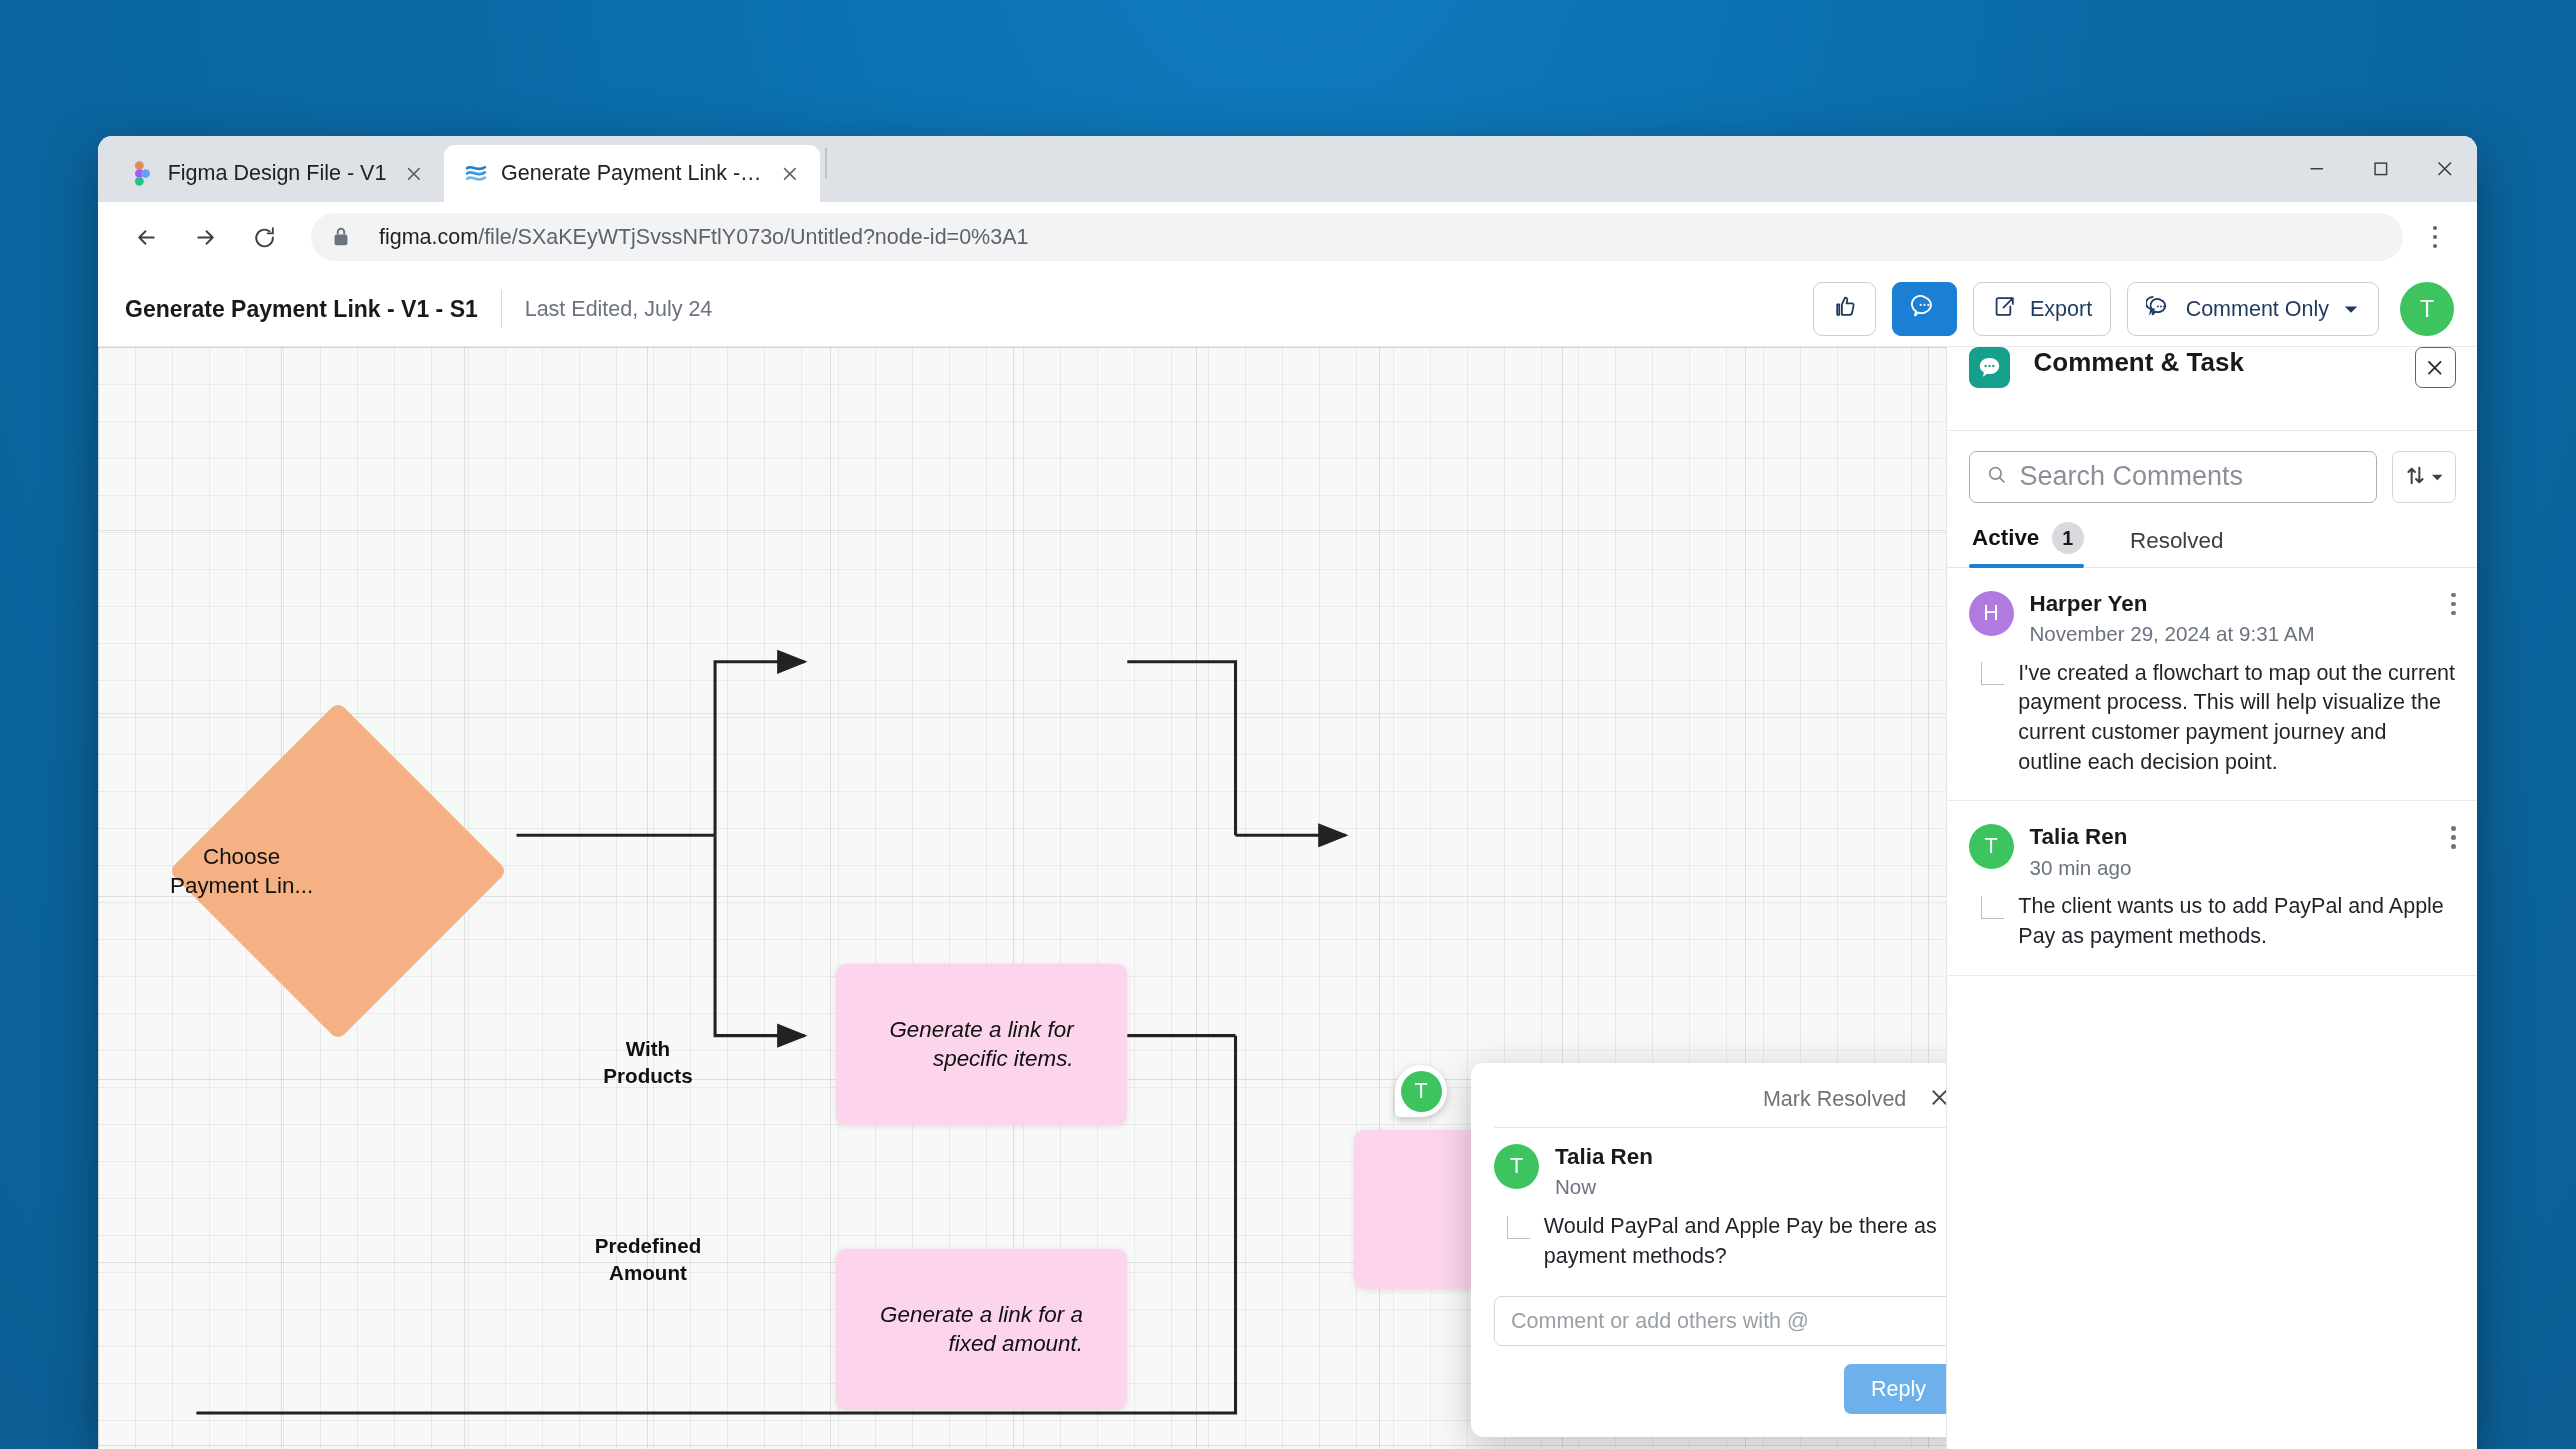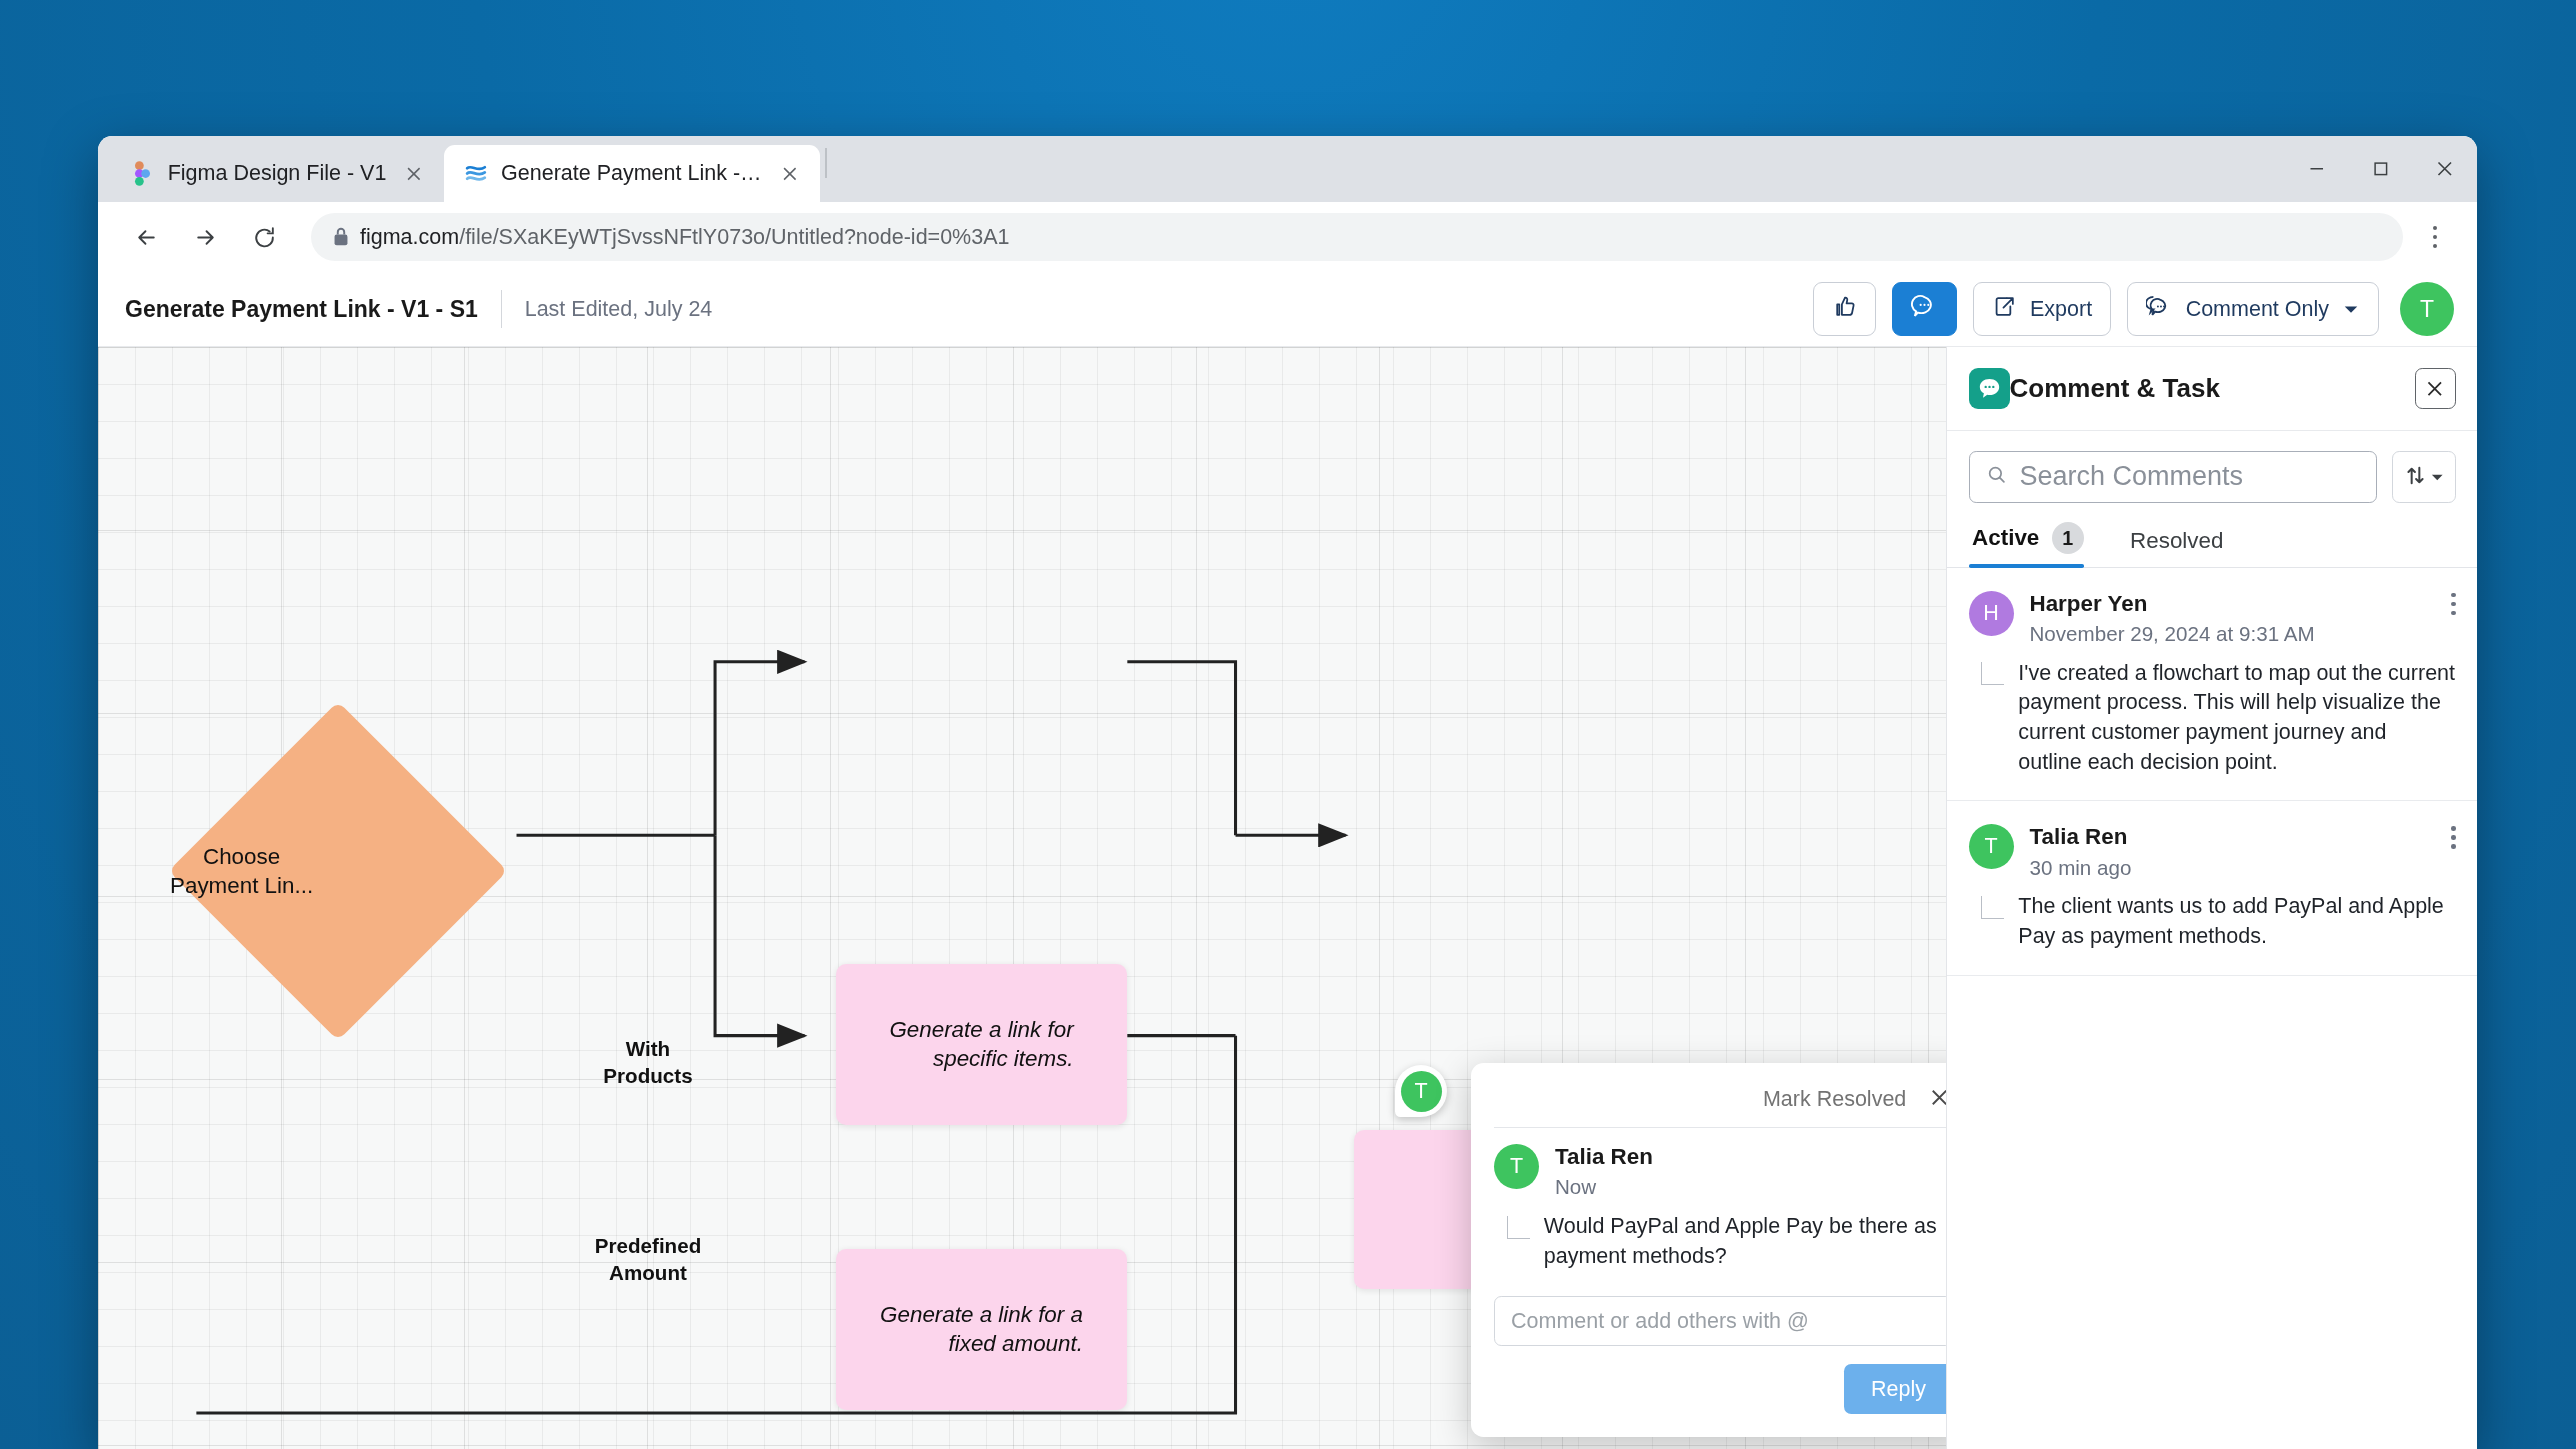--- a/index.html
+++ b/index.html
@@ -79,21 +79,21 @@
   }
   .navbtn {
     width: 50px; height: 50px; border-radius: 50%;
     display: flex; align-items: center; justify-content: center;
     color: #3c4043; flex: 0 0 50px;
   }
   .omnibox {
     flex: 1 1 auto; height: 48px;
     background: #f1f3f4; border-radius: 24px;
     display: flex; align-items: center;
-    padding: 0 21.5px; gap: 10px; margin-left: 12.5px;
+    padding: 0 21.5px; gap: 29px; margin-left: 12.5px;
   }
   .lock { width: 18px; height: 21.5px; flex: 0 0 18px; position: relative; }
   .url { font-size: 21.5px; color: #5f6368; white-space: nowrap; }
   .url b { color: #202124; font-weight: 400; }
   .kebab-browser {
     width: 45px; height: 50px; flex: 0 0 45px;
     display: flex; flex-direction: column; align-items: center; justify-content: center; gap: 4.5px;
   }
   .kebab-browser i { width: 4.5px; height: 4.5px; border-radius: 50%; background: #5f6368; display:block; }
 
@@ -227,22 +227,22 @@
   }
   .reply-row { display: flex; }
   
   .panel {
     width: 531px; flex: 0 0 531px;
     background: #fff;
     border-left: 0.9px solid #e3e5e9;
     display: flex; flex-direction: column;
   }
   .panel-head {
-    height: 84px; display: flex; align-items: center;
-    padding: 0 21.5px; gap: 0;
+    height: 84px; display: flex; 
+    padding: 0 21.5px; gap: 24px;
     border-bottom: 0.9px solid #e8eaed;
   }
   .panel-logo {
     width: 41px; height: 41px; border-radius: 9px;
     background: #14a08a; display: flex; align-items: center; justify-content: center;
     flex: 0 0 41px;
   }
   .panel-title { font-size: 26px; font-weight: bold; color: #1a1a1a; flex: 1 1 auto; }
   .panel-close {
     width: 41px; height: 41px; border: 1.3px solid #5f6368; border-radius: 7.2px;

